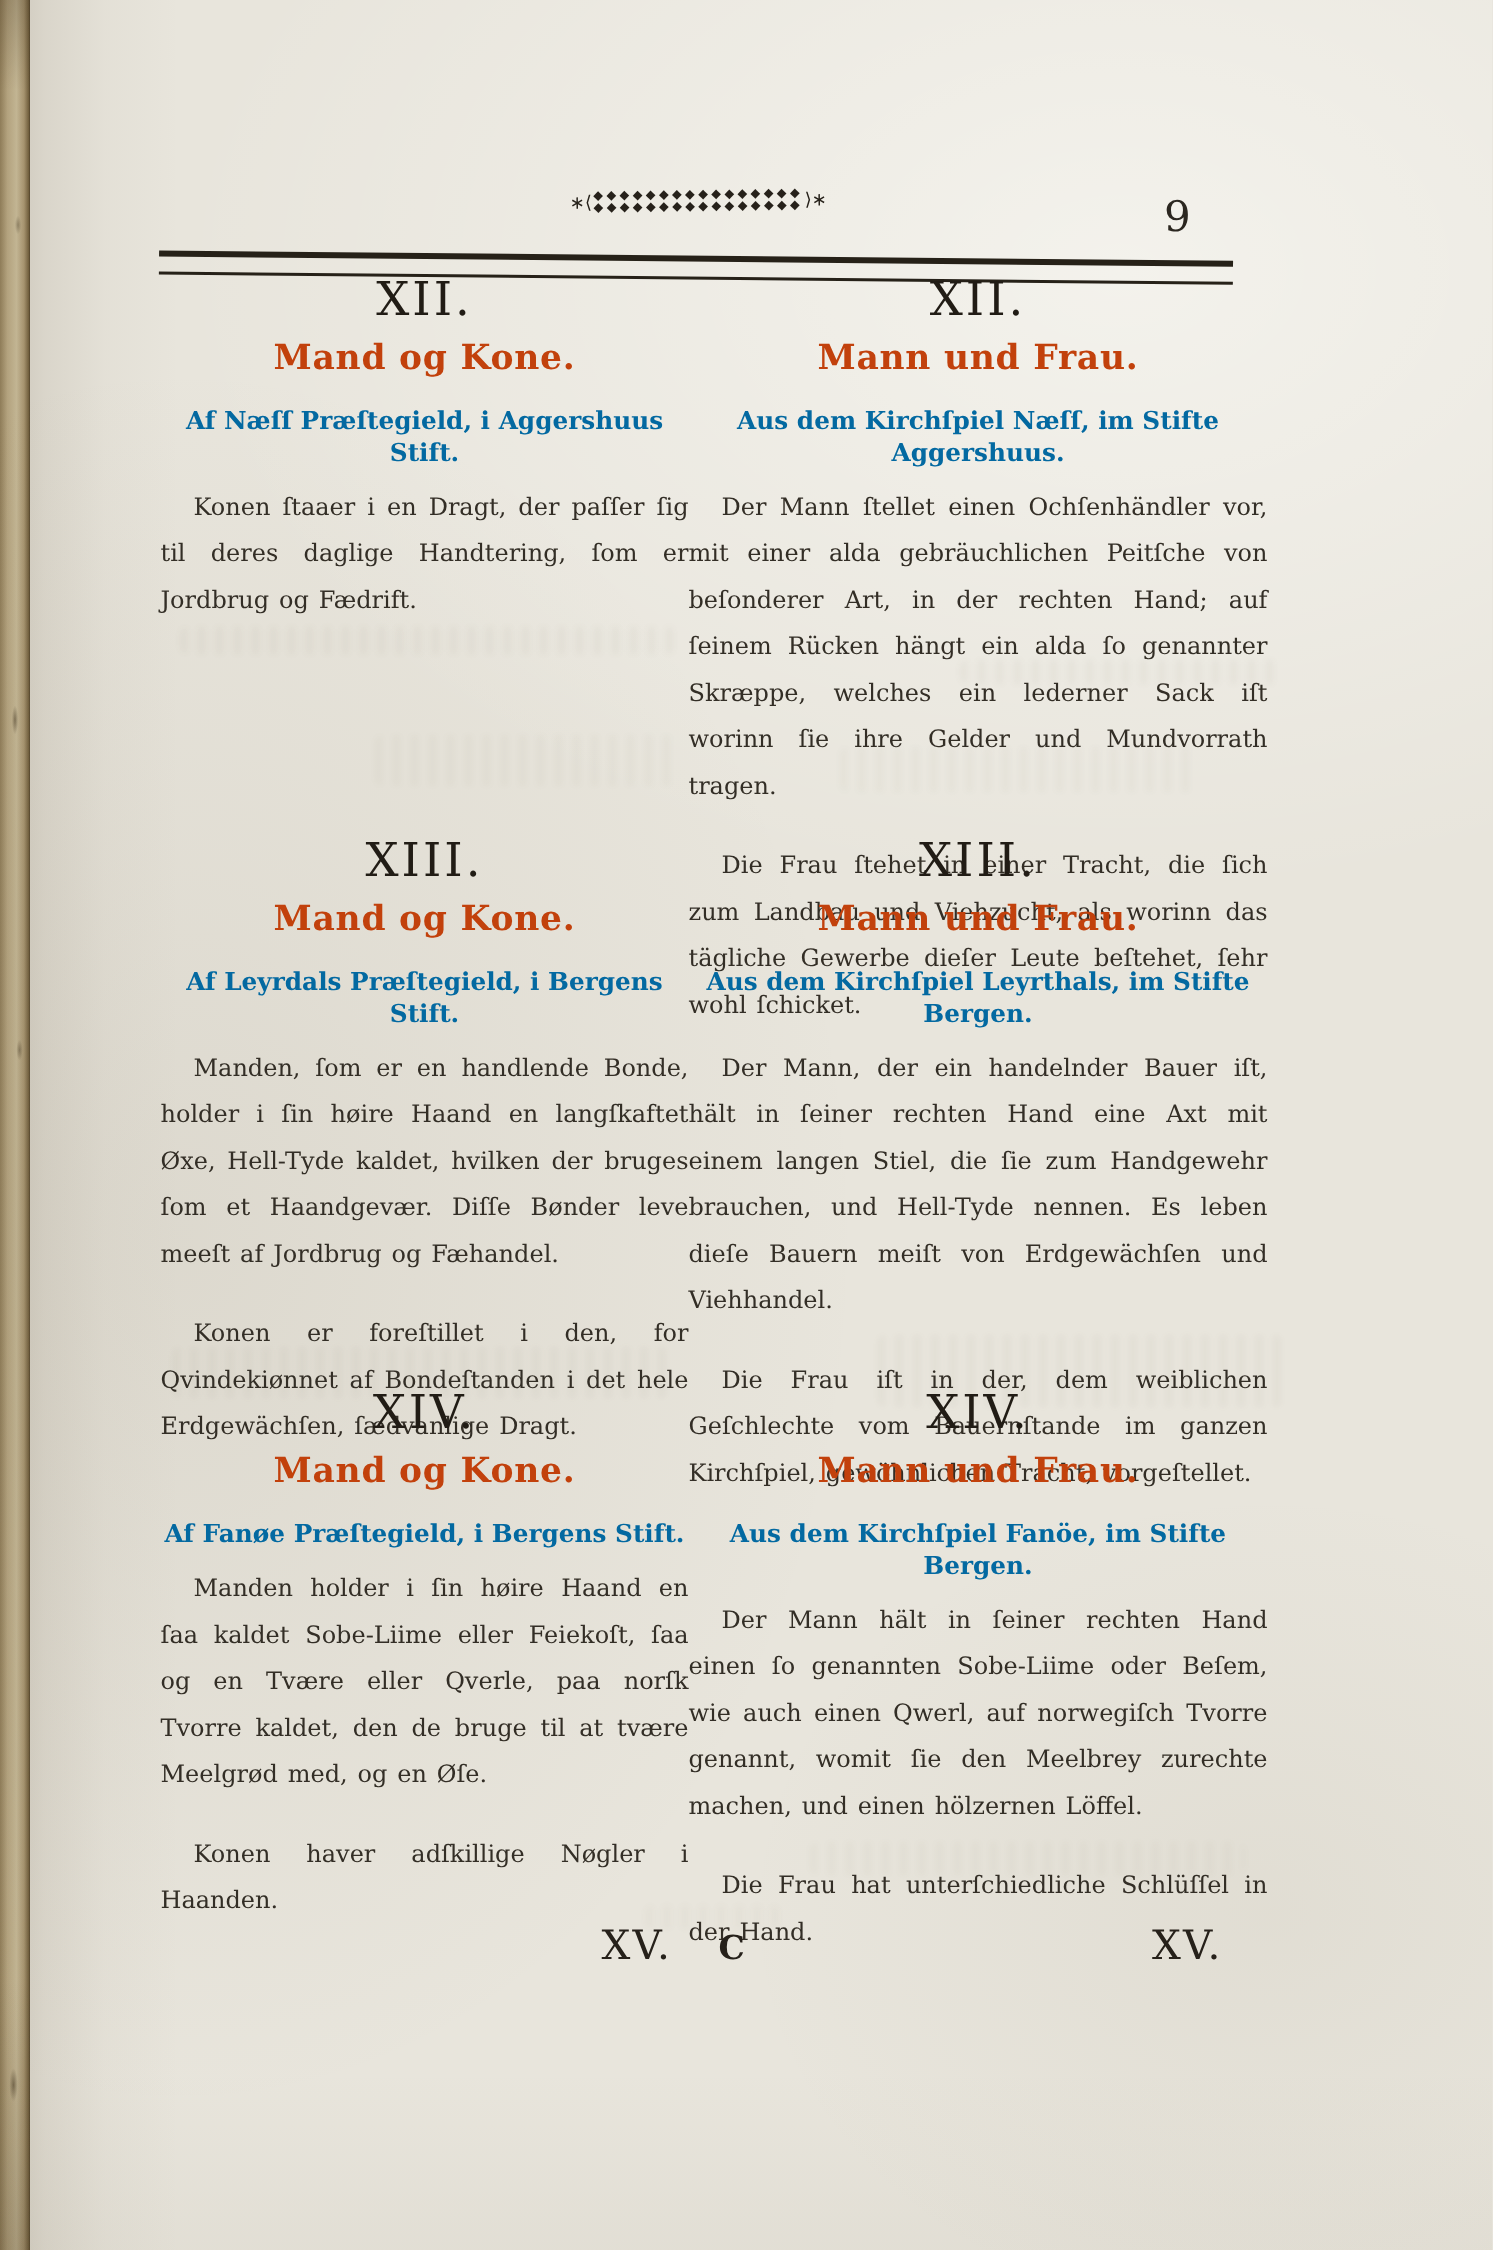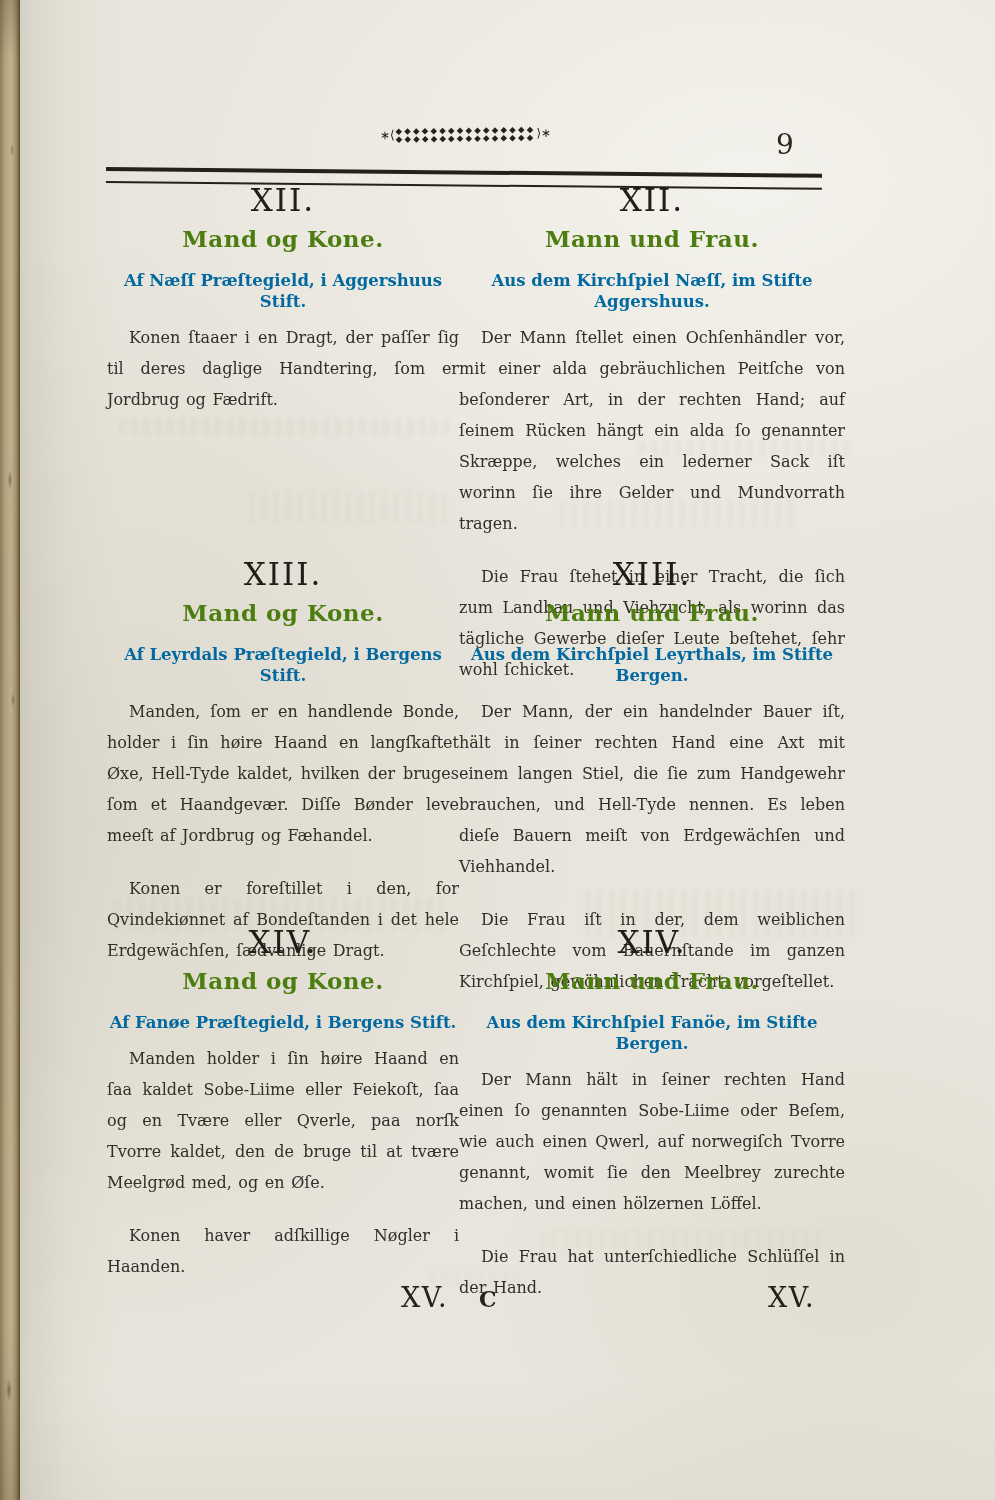--- a/index.html
+++ b/index.html
@@ -65,21 +65,21 @@
   .sec-row { display: grid; grid-template-columns: 352px 386px; }
   .sec-row.s0 { height: 374px; }
   .sec-row.s1 { height: 368px; }
   .sec-row.s2 { height: 352px; }
   .numeral {
     text-align: center; font-size: 31px; letter-spacing: 2px;
     color: #211c15; margin: 0 0 9px 0; line-height: 1.1;
   }
   .sec-title {
     text-align: center; font-size: 23px; font-weight: bold;
-    color: #4d7c0f; margin: 0 0 17px 0; line-height: 1.15; letter-spacing: 0.5px;
+    color: #c2410c; margin: 0 0 17px 0; line-height: 1.15; letter-spacing: 0.5px;
   }
   .sec-sub {
     text-align: center; font-size: 16.5px; font-weight: bold;
     color: #0369a1; margin: 0 0 10px 0; line-height: 1.3;
   }
   .cell p {
     font-size: 16px; line-height: 31px; margin: 0 0 22px 0;
     text-align: justify; text-indent: 22px; color: #332e26; word-spacing: 1.5px;
   }
   .cell p:last-child { margin-bottom: 0; }

